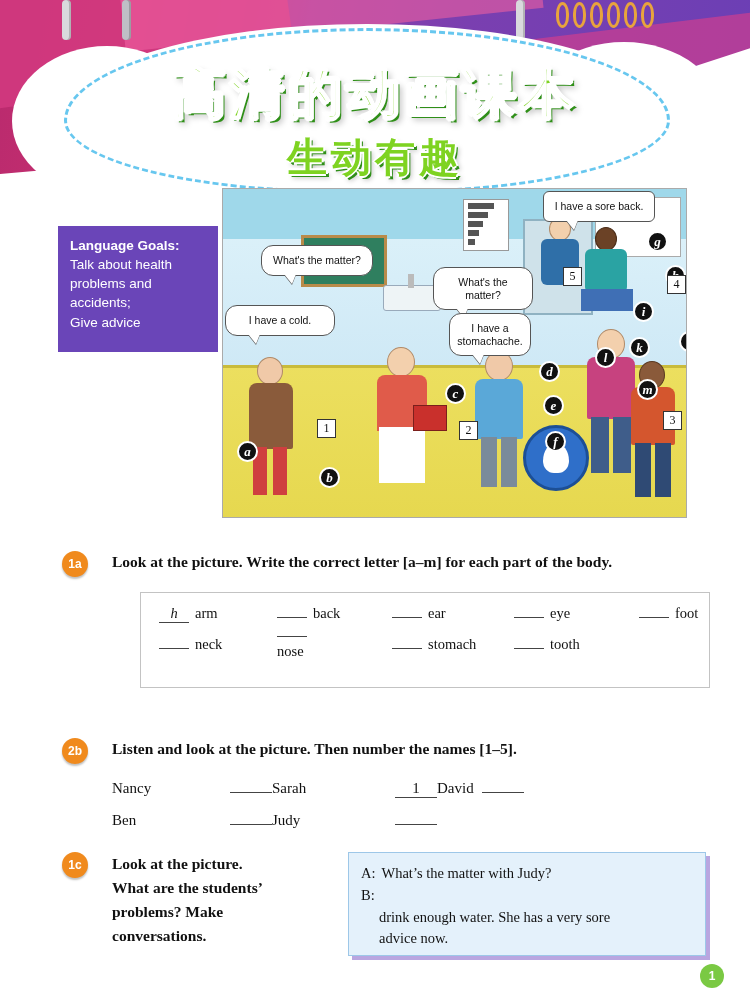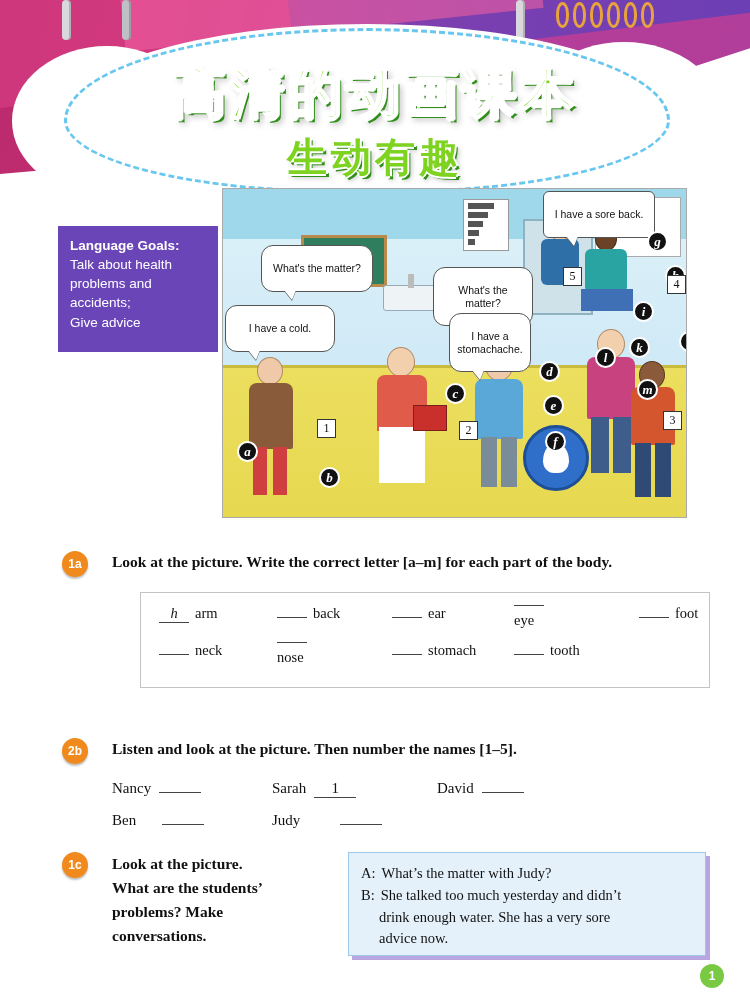--- a/index.html
+++ b/index.html
@@ -138,21 +138,21 @@
     border-radius:50% 50% 42% 42% / 60% 60% 40% 40%;
   }
 
   .person{ position:absolute; }
   .head{ position:absolute; border-radius:50%; }
   .body{ position:absolute; }
 
   .bubble{
     position:absolute; background:#fff; border:1px solid #555; border-radius:12px;
     font-family:"Liberation Sans", sans-serif; font-size:10.5px; color:#111;
-    padding:16px 6px; line-height:1.2; text-align:center;
+    padding:8px 6px; line-height:1.2; text-align:center;
   }
   .bubble:after{
     content:""; position:absolute; bottom:-9px; left:22px;
     border-left:8px solid transparent; border-right:4px solid transparent;
     border-top:10px solid #fff;
     filter:drop-shadow(0 1px 0 #555);
   }
 
   .dot{
     position:absolute; width:21px; height:21px; border-radius:50%;
@@ -191,21 +191,21 @@
   .grow{ display:flex; }
   .gcell{ display:flex; align-items:baseline; gap:6px; margin-bottom:13px; }
   .blank{ display:inline-block; width:30px; border-bottom:1px solid #444; text-align:center; }
   .blank.filled{ font-style:italic; }
 
   .names{
     position:absolute; left:112px; top:780px; width:600px;
     font-family:"Liberation Serif", serif; font-size:15px; color:#111;
   }
   .nrow{ display:flex; margin-bottom:14px; }
-  .ncell{ display:flex; align-items:baseline; gap:8px; }
+  .ncell{ display:flex; align-items:baseline; gap:8px;justify-content:space-between; }
   .nblank{ display:inline-block; width:42px; border-bottom:1px solid #444; text-align:center; }
 
   .convbox{
     position:absolute; left:348px; top:852px; width:358px; height:104px;
     background:#e4f1fb; border:1px solid #9dc7e8;
     box-shadow:4px 4px 0 #b9a6e0;
     padding:10px 12px;
     font-family:"Liberation Serif", serif; font-size:14.5px; line-height:1.5; color:#111;
   }
   .convline{ display:flex; gap:6px; }
@@ -362,21 +362,21 @@
           <span>arm</span>
         </div>
       <div class="gcell" style="width:115px;">
           <span class="blank"></span>
           <span>back</span>
         </div>
       <div class="gcell" style="width:122px;">
           <span class="blank"></span>
           <span>ear</span>
         </div>
-      <div class="gcell" style="width:125px;flex-direction:column;">
+      <div class="gcell" style="width:125px;">
           <span class="blank"></span>
           <span>eye</span>
         </div>
       <div class="gcell">
           <span class="blank"></span>
           <span>foot</span>
         </div>
     </div>
     <div class="grow">
       <div class="gcell" style="width:118px;">
@@ -437,21 +437,20 @@
   <div>conversations.</div>
 </div>
 
 <div class="convbox">
   <div class="convline">
     <span class="who">A:</span>
     <span>What’s the matter with Judy?</span>
   </div>
   <div class="convline">
     <span class="who">B:</span>
-    <span>She talked too much yesterday and didn’t</span>
   </div>
   <div class="convline cont">
     <span>drink enough water. She has a very sore</span>
   </div>
   <div class="convline cont">
     <span>advice now.</span>
   </div>
 </div>
 
 <div class="pagenum">1</div>

